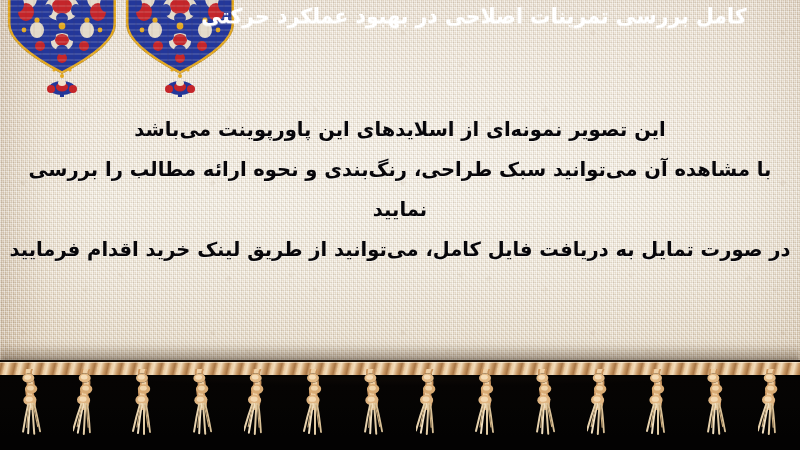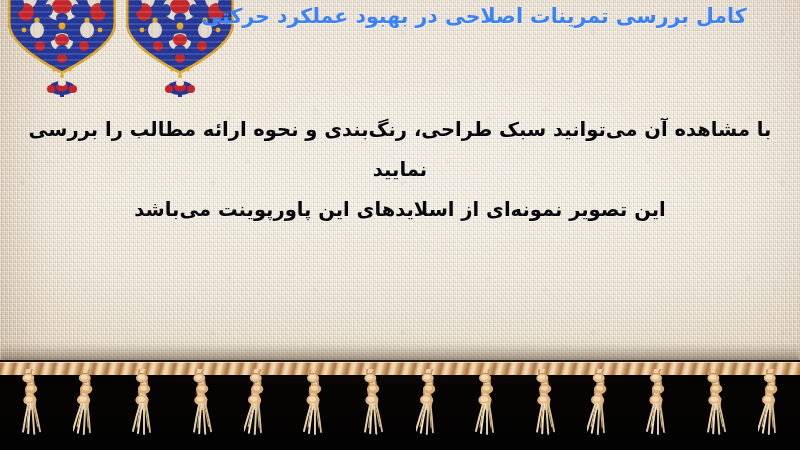--- a/index.html
+++ b/index.html
@@ -72,21 +72,21 @@
   .motif{position:absolute;top:0;width:116px;height:110px;}
   .motif.m1{left:4px;}
   .motif.m2{left:122px;}
 
   
   .title-block{
     position:absolute;top:2px;right:26px;width:600px;
     text-align:center;direction:rtl;
   }
   .title-line{
-    color:#3b82f6;font-weight:700;font-size:20.5px;line-height:29px;
+    color:#ffffff;font-weight:700;font-size:20.5px;line-height:29px;
     letter-spacing:0px;
     text-shadow:0 1px 0 rgba(255,255,255,.45);
   }
 
   
   .body-block{
     position:absolute;top:110px;right:0;left:0;
     text-align:center;direction:rtl;
   }
   .body-line{
@@ -283,22 +283,23 @@
       </svg>
     </div>
 
   </div>
 
   <div class="title-block">
     <div class="title-line">کامل بررسی تمرینات اصلاحی در بهبود عملکرد حرکتی</div>
   </div>
 
   <div class="body-block">
+    <div class="body-line">این تصویر نمونه‌ای از اسلایدهای این پاورپوینت می‌باشد</div>
     <div class="body-line">با مشاهده آن می‌توانید سبک طراحی، رنگ‌بندی و نحوه ارائه مطالب را بررسی نمایید</div>
-    <div class="body-line">این تصویر نمونه‌ای از اسلایدهای این پاورپوینت می‌باشد</div>
+    <div class="body-line">در صورت تمایل به دریافت فایل کامل، می‌توانید از طریق لینک خرید اقدام فرمایید</div>
   </div>
 
   <div class="fringe-band">
     <div class="fringe-top-shadow"></div>
     <div class="rope"></div>
     <div class="deep"></div>
     <div id="tassel-host">
         <div class="tassel" style="left:16px;"><svg viewBox="0 0 26 72" width="26" height="72" aria-hidden="true">
             <g transform="rotate(-4 13 4)">
               <path d="M13 0 C9 7,17 12,13 19 C9 26,17 30,13 37" fill="none" stroke="#c9945e" stroke-width="8" stroke-linecap="round"></path>

